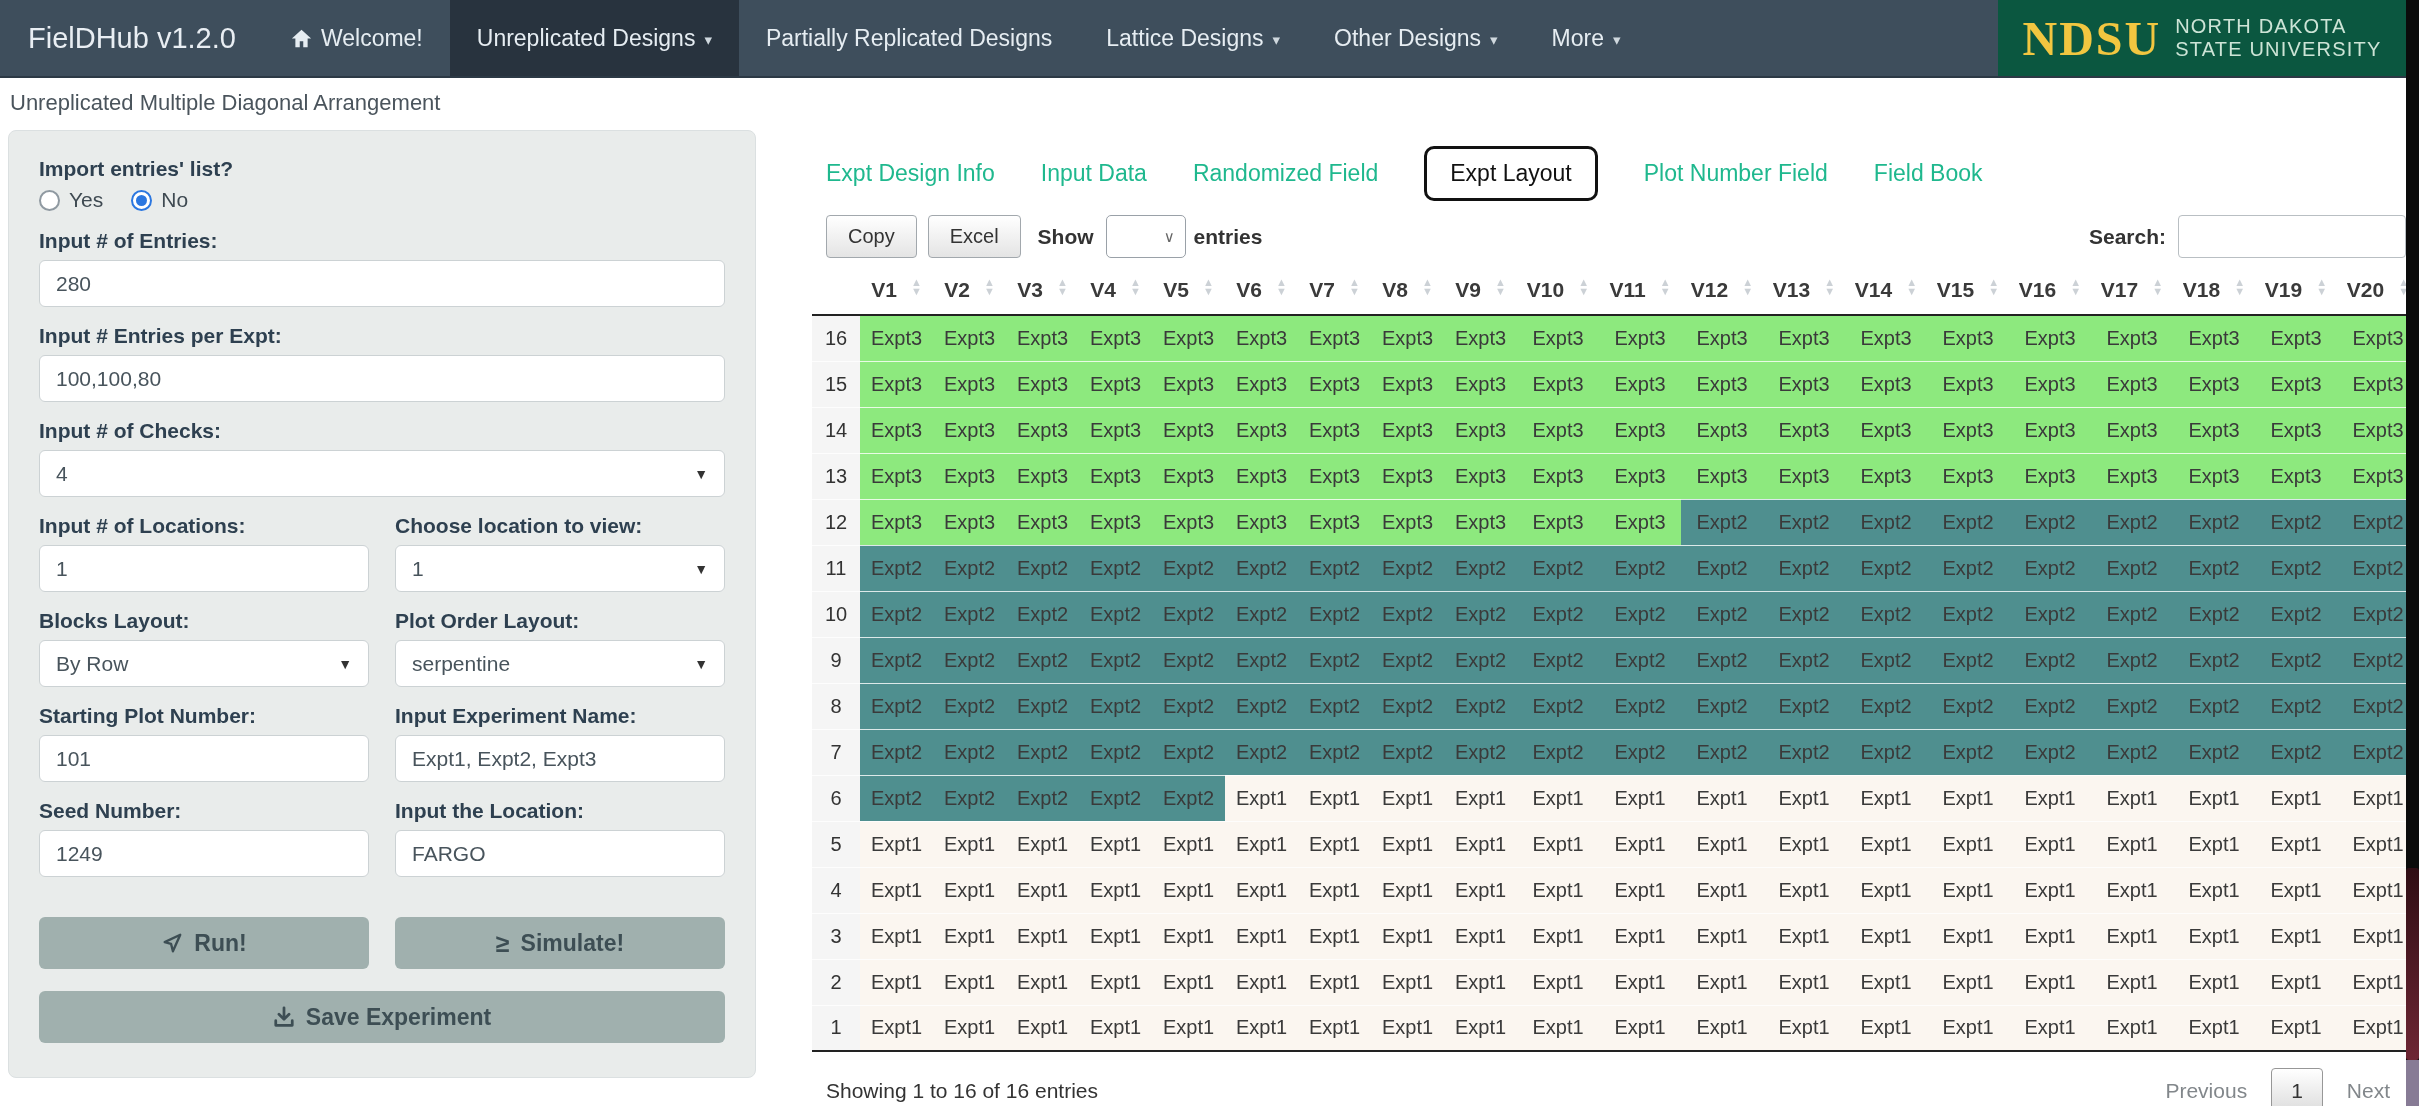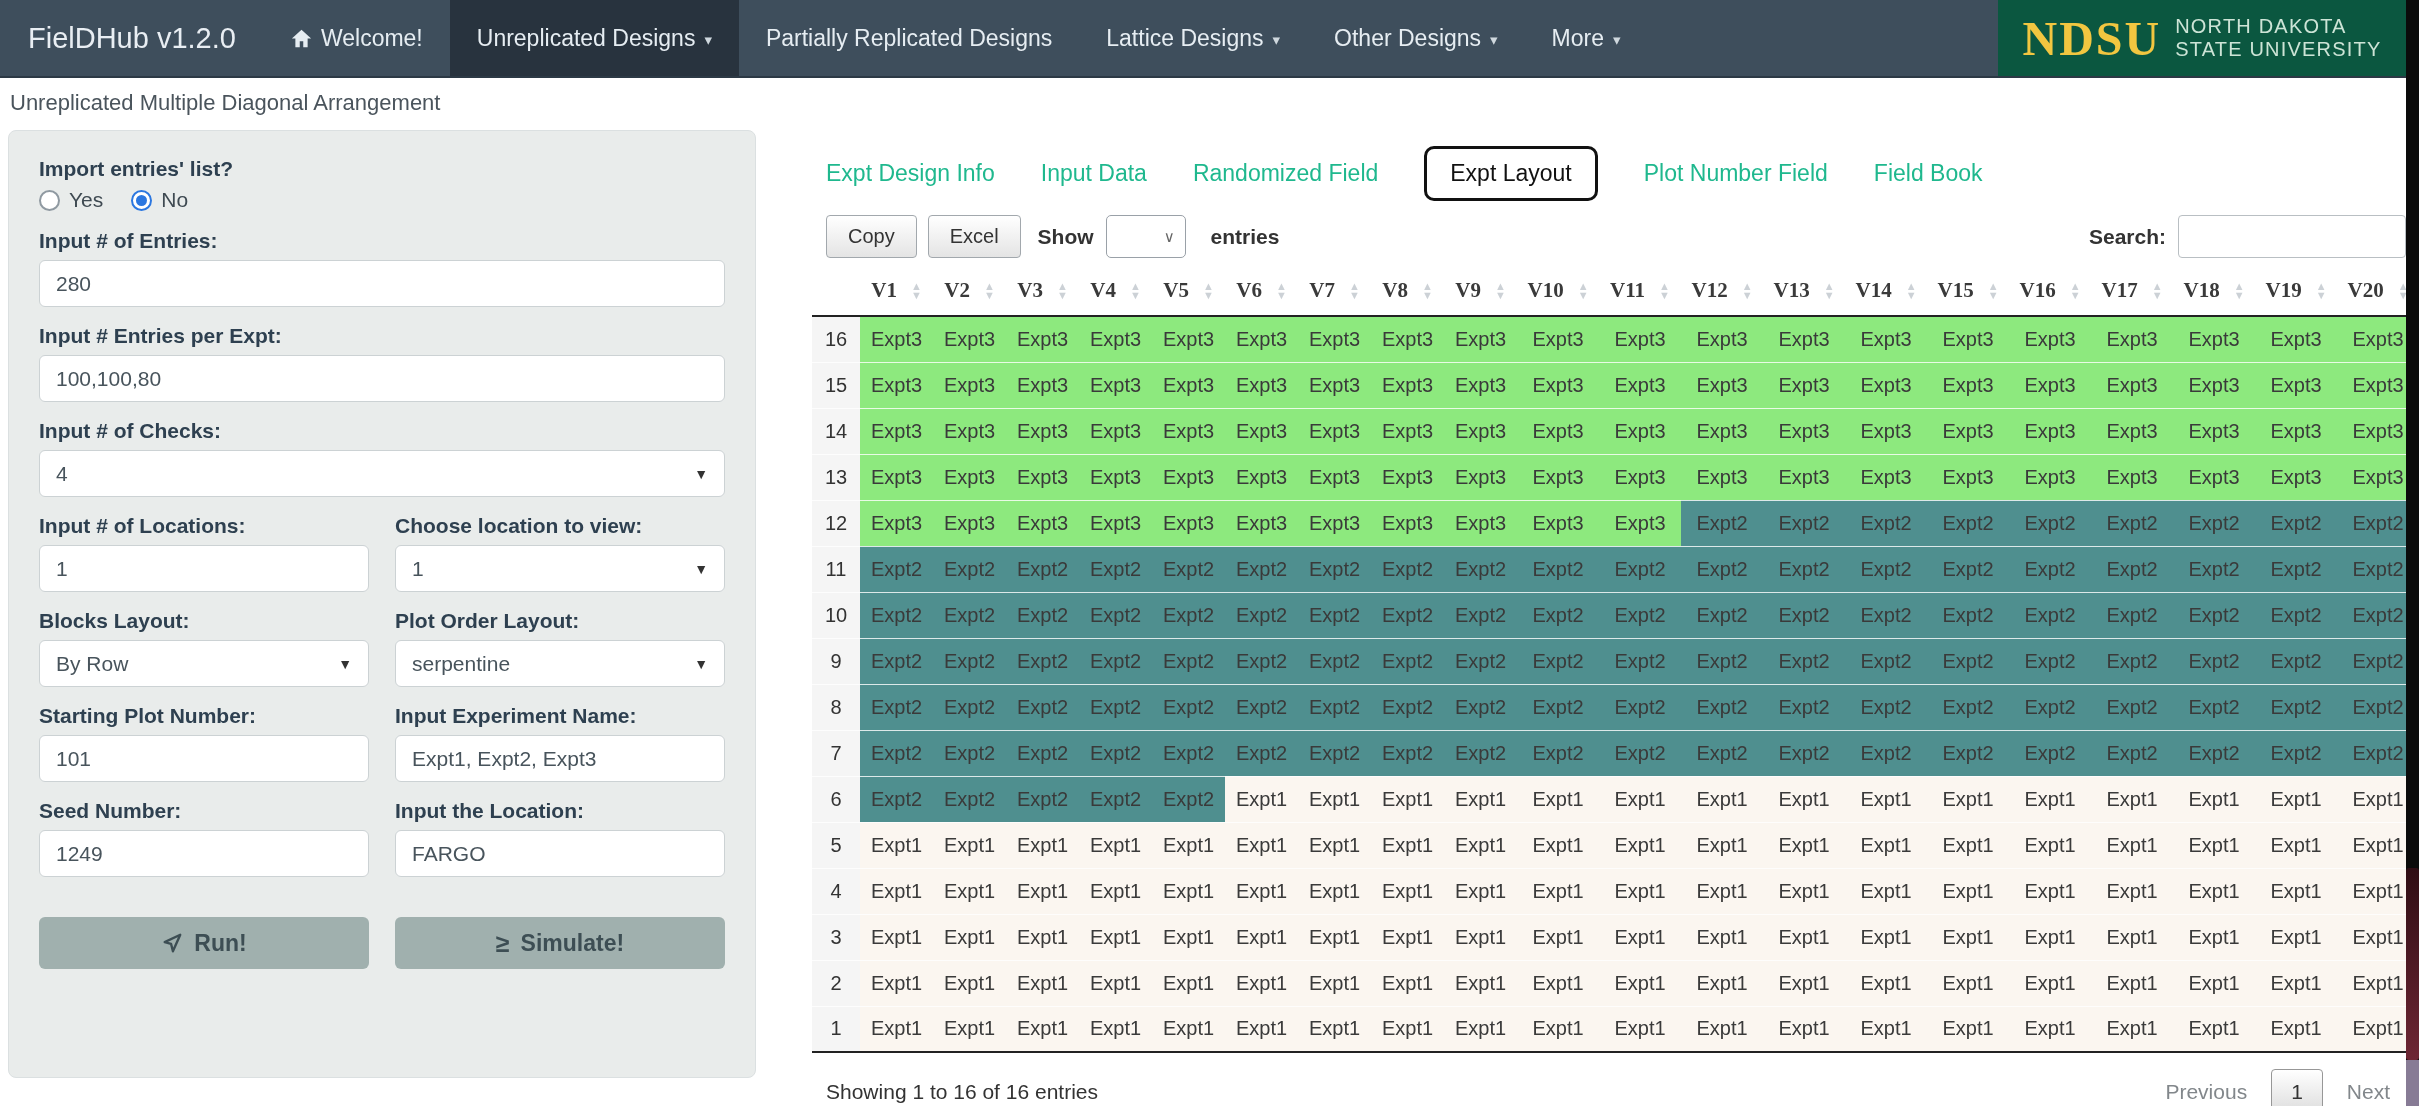--- a/index.html
+++ b/index.html
@@ -58,35 +58,35 @@
   .main { flex: 1; min-width: 0; margin-left: 56px; padding-right: 13px; overflow: hidden; }
   .tabs { display: flex; align-items: center; gap: 46px; margin-top: 16px; padding-left: 14px; }
   .tab { color: #1fb88e; font-size: 23px; padding: 12px 0; cursor: pointer; white-space: nowrap; }
   .tab.active { color: #111; border: 3px solid #111; border-radius: 10px; padding: 11px 23px;
     background: #fff; }
   .toolbar { display: flex; align-items: center; margin-top: 14px; padding-left: 14px; }
   .dt-btn { background: linear-gradient(#ffffff, #e4e4e4); border: 1px solid #a2a8ad;
     border-radius: 4px; padding: 9px 21px; font-size: 20px; color: #333; margin-right: 11px; cursor: pointer; }
   .show-lbl, .entries-lbl, .search-lbl { font-size: 21px; font-weight: bold; color: #333; }
   .show-lbl { margin: 0 12px 0 6px; }
-  .entries-lbl { margin-left: 25px; }
+  .entries-lbl { margin-left: 8px; }
   .show-select { width: 80px; height: 43px; background: #fff; border: 1px solid #9aa1a8;
     border-radius: 5px; display: flex; align-items: center; justify-content: flex-end;
     padding: 0 10px; color: #555; }
   .show-select .chev { font-size: 15px; color: #666; }
   .toolbar .spacer { flex: 1; }
   .search-input { width: 228px; height: 43px; background: #fff; border: 1px solid #b9bfc3;
     border-radius: 4px; margin-left: 12px; font-size: 20px; padding: 0 10px;
     font-family: "Liberation Sans", sans-serif; }
 
   
   table { border-collapse: collapse; table-layout: fixed; width: 1607px; margin-top: 10px; }
   thead th { font-size: 21px; font-weight: bold; color: #3a3a3a; padding: 10px 0 12px 0;
     border-bottom: 2px solid #222; text-align: center; cursor: pointer; }
-  thead th .hwrap { display: inline-flex; align-items: center; gap: 14px; font-family: Liberation Serif, serif; }
+  thead th .hwrap { display: inline-flex; align-items: flex-start; gap: 14px; }
   .sort { display: inline-flex; flex-direction: column; color: #ccd1d6; font-size: 11px;
     line-height: 9px; font-style: normal; }
   tbody td { height: 46px; text-align: center; font-size: 20px; color: #3a3a3a;
     border-top: 1px solid rgba(255,255,255,0.8); }
   tbody td.rownum { background: #f5f5f5; color: #333; }
   tbody tr:last-child td { border-bottom: 2px solid #222; }
 
   
   .table-footer { display: flex; align-items: center; margin-top: 16px; padding-left: 14px; }
   .summary { font-size: 21px; color: #333; }
@@ -244,20 +244,27 @@
         </div>
       </div>
       <div>
         <div class="btn">
           <span class="geq">≥</span>
           <span>Simulate!</span>
         </div>
       </div>
     </div>
 
+    <div class="btn btn-save">
+      <svg width="22" height="22" viewBox="0 0 24 24">
+        <path d="M12 2 v11 M6.5 9 L12 14.5 L17.5 9" fill="none" stroke="#3d4e54" stroke-width="3" stroke-linejoin="round" stroke-linecap="round"></path>
+        <path d="M3 16 v5 h18 v-5" fill="none" stroke="#3d4e54" stroke-width="3" stroke-linejoin="round" stroke-linecap="round"></path>
+      </svg>
+      <span>Save Experiment</span>
+    </div>
 
   </div>
 
   <div class="main">
     <div class="tabs">
         <div class="tab">Expt Design Info</div>
         <div class="tab">Input Data</div>
         <div class="tab">Randomized Field</div>
         <div class="tab active">Expt Layout</div>
         <div class="tab">Plot Number Field</div>

